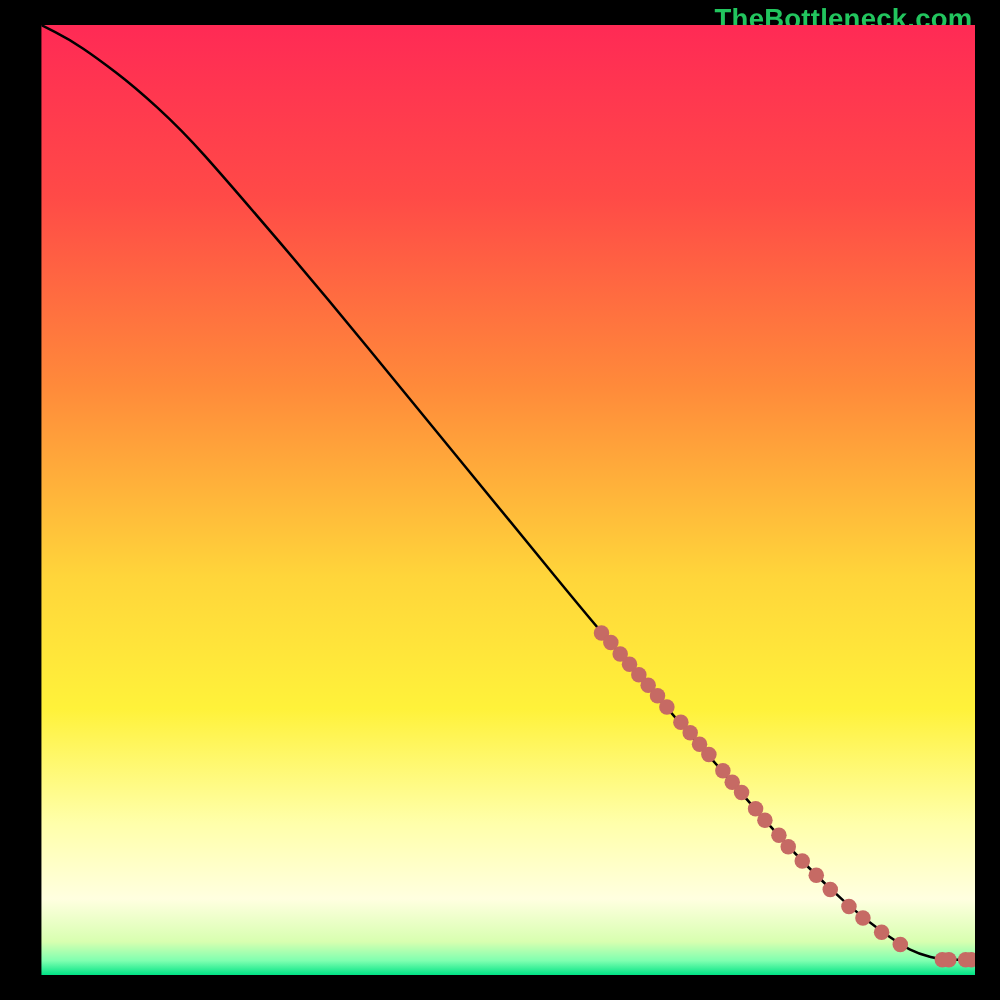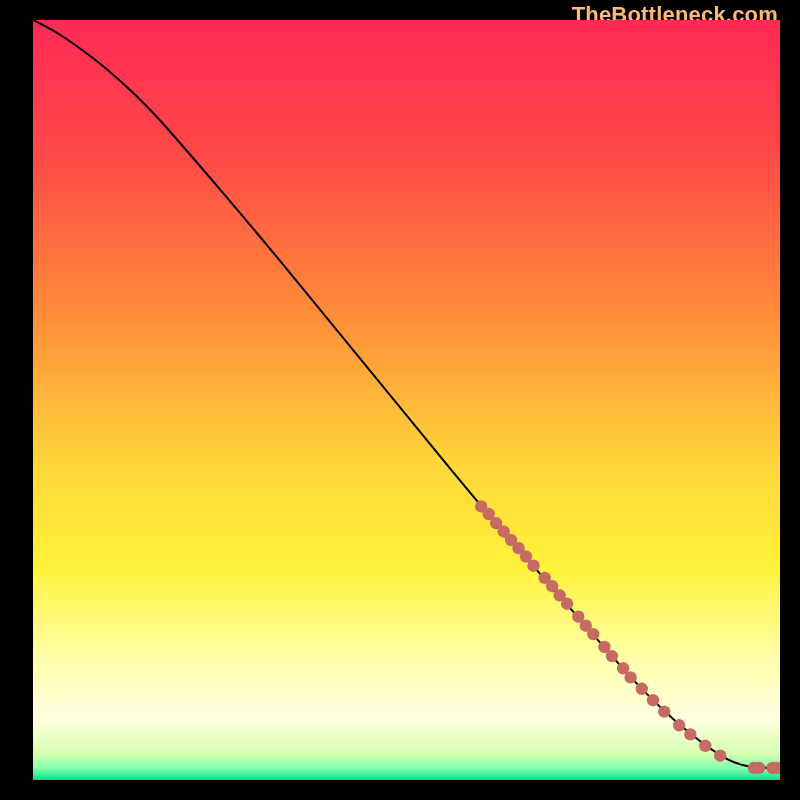--- a/index.html
+++ b/index.html
@@ -10,21 +10,21 @@
     height: 800px;
     background: #000;
   }
   .watermark {
     position: absolute;
     top: 2px;
     right: 22px;
     font-family: Arial, Helvetica, sans-serif;
     font-size: 22px;
     font-weight: 600;
-    color: #fdba74;
+    color: #22c55e;
     letter-spacing: 0.2px;
   }
   .plot {
     position: absolute;
     left: 33px;
     top: 20px;
     width: 747px;
     height: 760px;
   }
 </style>

